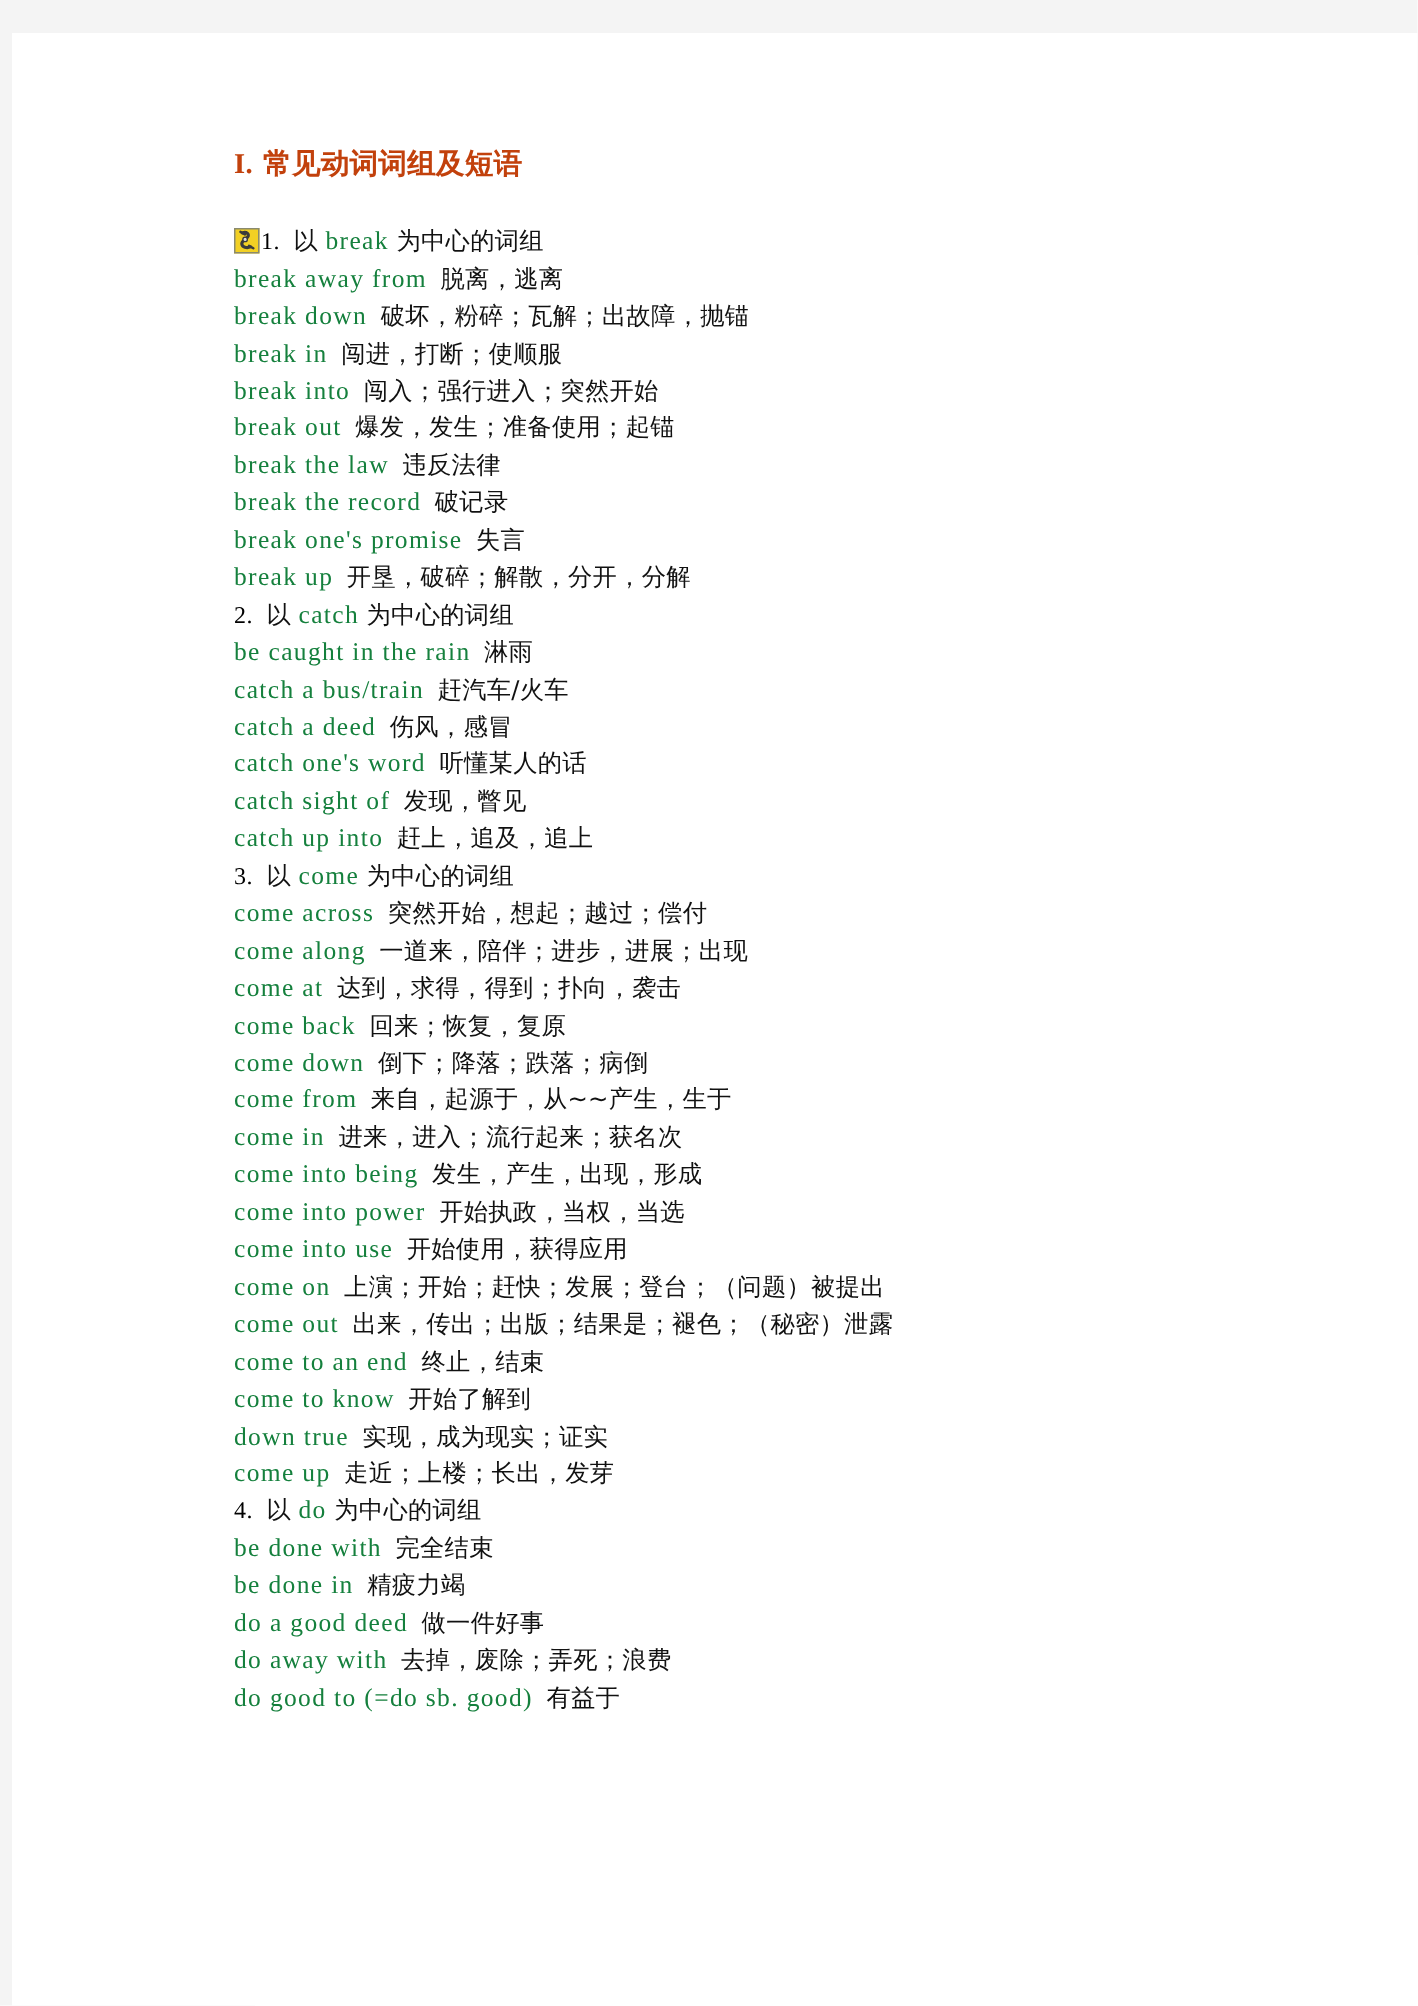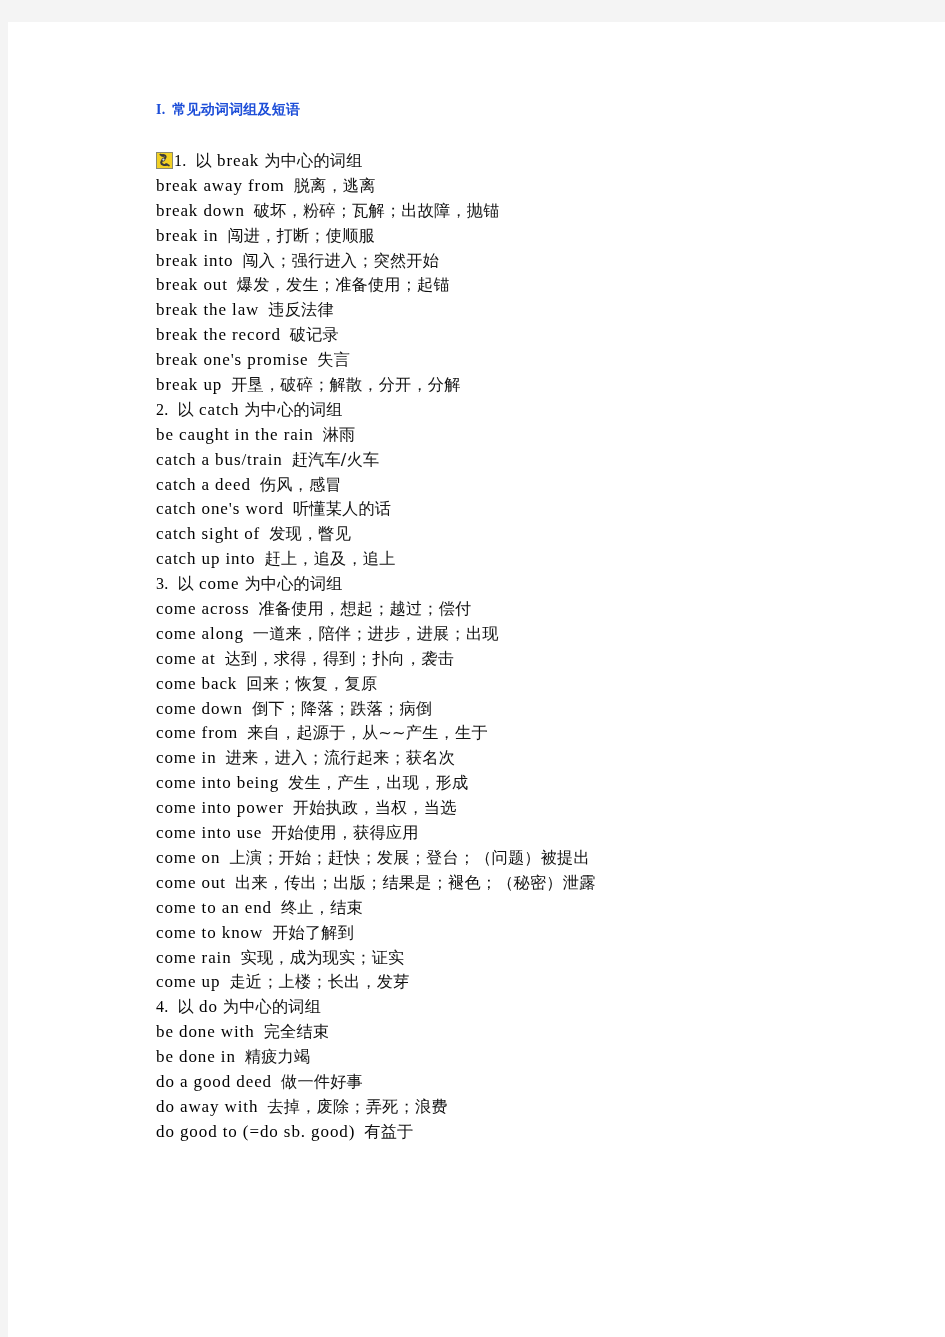--- a/index.html
+++ b/index.html
@@ -25,22 +25,22 @@
   }
   #content {
     position: absolute;
     left: 140px;
     top: 75px;
     width: 760px;
   }
   .doc-heading {
     font-family: "Liberation Serif", "DejaVu Serif", serif;
     font-weight: bold;
-    font-size: 14px;
-    color: #1d4ed8;
+    font-size: 19px;
+    color: #c2410c;
     letter-spacing: 0.2px;
     margin: 0 0 0 8px;
     line-height: 26px;
     white-space: nowrap;
   }
   .heading-numeral {
     font-family: "Liberation Serif", "DejaVu Serif", serif;
     font-weight: bold;
     margin-right: 7px;
   }
@@ -85,21 +85,21 @@
   }
   .sect-num {
     font-family: "Liberation Serif", "DejaVu Serif", serif;
     font-size: 16px;
     letter-spacing: 0.3px;
   }
   .en {
     font-family: "Liberation Serif", "DejaVu Serif", serif;
     font-size: 17px;
     letter-spacing: 0.9px;
-    color: #000000;
+    color: #15803d;
   }
   .cn {
     font-family: "DejaVu Sans", "Liberation Sans", sans-serif;
     font-size: 16.2px;
     color: #111111;
     letter-spacing: 0.2px;
   }
   .gap {
     display: inline-block;
     width: 9px;
@@ -137,35 +137,35 @@
         <li class="entry"><span class="en">break one's promise</span><span class="gap"></span><span class="cn">失言</span></li>
         <li class="entry"><span class="en">break up</span><span class="gap"></span><span class="cn">开垦，破碎；解散，分开，分解</span></li>
         <li class="entry"><span class="sect-num">2.</span><span class="gap"></span><span class="cn">以</span><span class="gap-sm"></span><span class="en">catch</span><span class="gap-sm"></span><span class="cn">为中心的词组</span></li>
         <li class="entry"><span class="en">be caught in the rain</span><span class="gap"></span><span class="cn">淋雨</span></li>
         <li class="entry"><span class="en">catch a bus/train</span><span class="gap"></span><span class="cn">赶汽车/火车</span></li>
         <li class="entry"><span class="en">catch a deed</span><span class="gap"></span><span class="cn">伤风，感冒</span></li>
         <li class="entry"><span class="en">catch one's word</span><span class="gap"></span><span class="cn">听懂某人的话</span></li>
         <li class="entry"><span class="en">catch sight of</span><span class="gap"></span><span class="cn">发现，瞥见</span></li>
         <li class="entry"><span class="en">catch up into</span><span class="gap"></span><span class="cn">赶上，追及，追上</span></li>
         <li class="entry"><span class="sect-num">3.</span><span class="gap"></span><span class="cn">以</span><span class="gap-sm"></span><span class="en">come</span><span class="gap-sm"></span><span class="cn">为中心的词组</span></li>
-        <li class="entry"><span class="en">come across</span><span class="gap"></span><span class="cn">准备使用，想起；越过；偿付</span></li>
+        <li class="entry"><span class="en">come across</span><span class="gap"></span><span class="cn">突然开始，想起；越过；偿付</span></li>
         <li class="entry"><span class="en">come along</span><span class="gap"></span><span class="cn">一道来，陪伴；进步，进展；出现</span></li>
         <li class="entry"><span class="en">come at</span><span class="gap"></span><span class="cn">达到，求得，得到；扑向，袭击</span></li>
         <li class="entry"><span class="en">come back</span><span class="gap"></span><span class="cn">回来；恢复，复原</span></li>
         <li class="entry"><span class="en">come down</span><span class="gap"></span><span class="cn">倒下；降落；跌落；病倒</span></li>
         <li class="entry"><span class="en">come from</span><span class="gap"></span><span class="cn">来自，起源于，从~~产生，生于</span></li>
         <li class="entry"><span class="en">come in</span><span class="gap"></span><span class="cn">进来，进入；流行起来；获名次</span></li>
         <li class="entry"><span class="en">come into being</span><span class="gap"></span><span class="cn">发生，产生，出现，形成</span></li>
         <li class="entry"><span class="en">come into power</span><span class="gap"></span><span class="cn">开始执政，当权，当选</span></li>
         <li class="entry"><span class="en">come into use</span><span class="gap"></span><span class="cn">开始使用，获得应用</span></li>
         <li class="entry"><span class="en">come on</span><span class="gap"></span><span class="cn">上演；开始；赶快；发展；登台；（问题）被提出</span></li>
         <li class="entry"><span class="en">come out</span><span class="gap"></span><span class="cn">出来，传出；出版；结果是；褪色；（秘密）泄露</span></li>
         <li class="entry"><span class="en">come to an end</span><span class="gap"></span><span class="cn">终止，结束</span></li>
         <li class="entry"><span class="en">come to know</span><span class="gap"></span><span class="cn">开始了解到</span></li>
-        <li class="entry"><span class="en">come rain</span><span class="gap"></span><span class="cn">实现，成为现实；证实</span></li>
+        <li class="entry"><span class="en">down true</span><span class="gap"></span><span class="cn">实现，成为现实；证实</span></li>
         <li class="entry"><span class="en">come up</span><span class="gap"></span><span class="cn">走近；上楼；长出，发芽</span></li>
         <li class="entry"><span class="sect-num">4.</span><span class="gap"></span><span class="cn">以</span><span class="gap-sm"></span><span class="en">do</span><span class="gap-sm"></span><span class="cn">为中心的词组</span></li>
         <li class="entry"><span class="en">be done with</span><span class="gap"></span><span class="cn">完全结束</span></li>
         <li class="entry"><span class="en">be done in</span><span class="gap"></span><span class="cn">精疲力竭</span></li>
         <li class="entry"><span class="en">do a good deed</span><span class="gap"></span><span class="cn">做一件好事</span></li>
         <li class="entry"><span class="en">do away with</span><span class="gap"></span><span class="cn">去掉，废除；弄死；浪费</span></li>
         <li class="entry"><span class="en">do good to (=do sb. good)</span><span class="gap"></span><span class="cn">有益于</span></li>
       </ul>
 
   </div>

